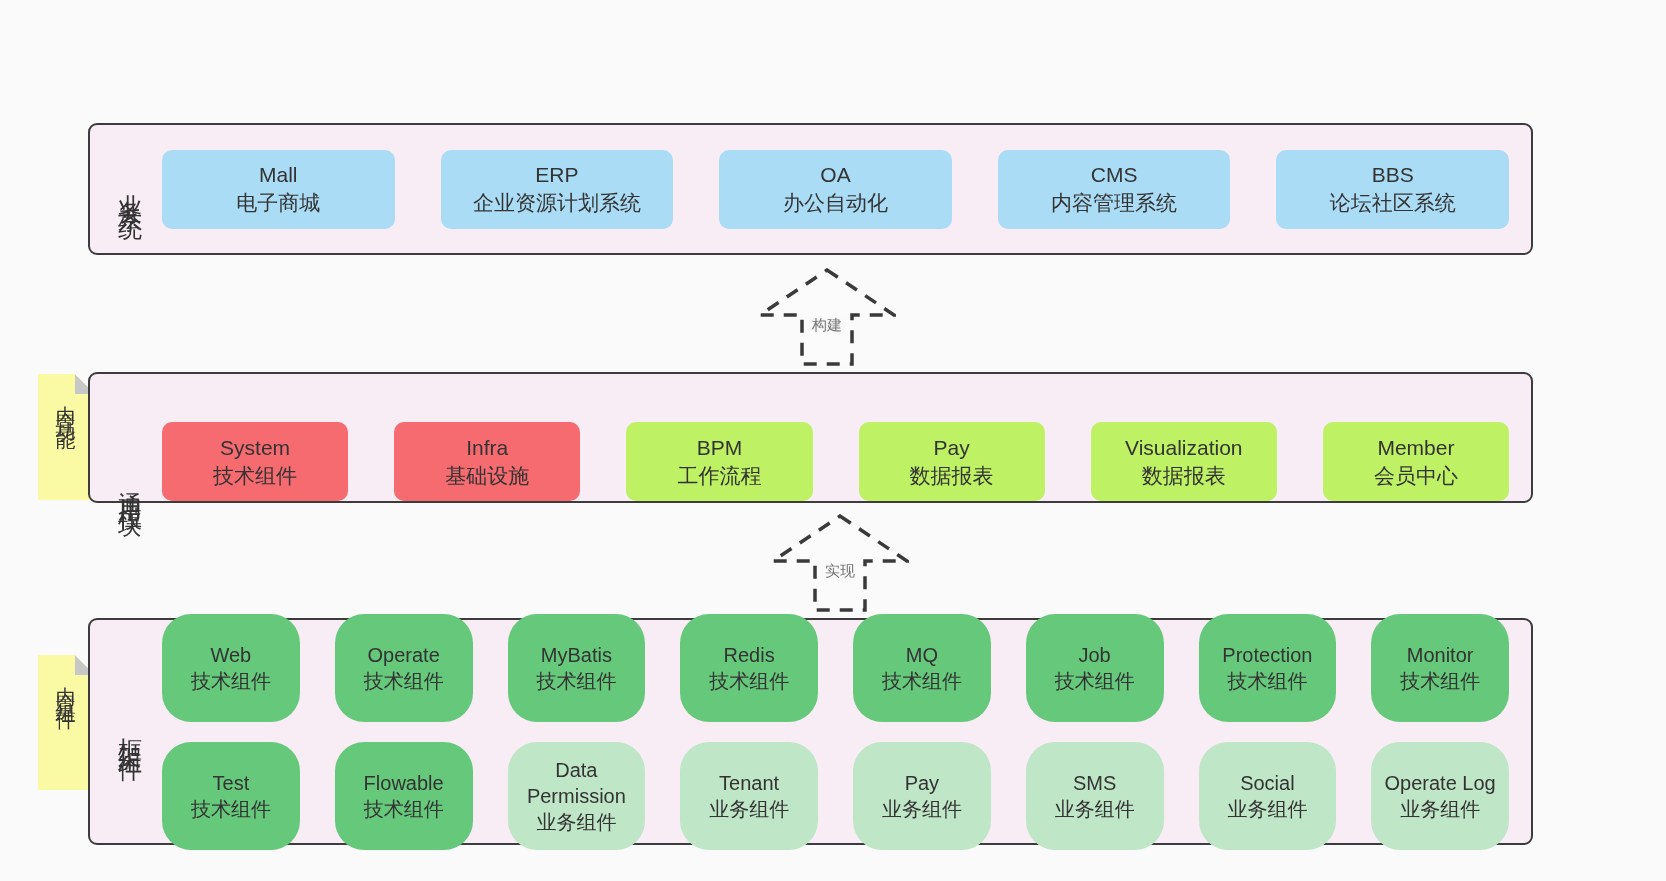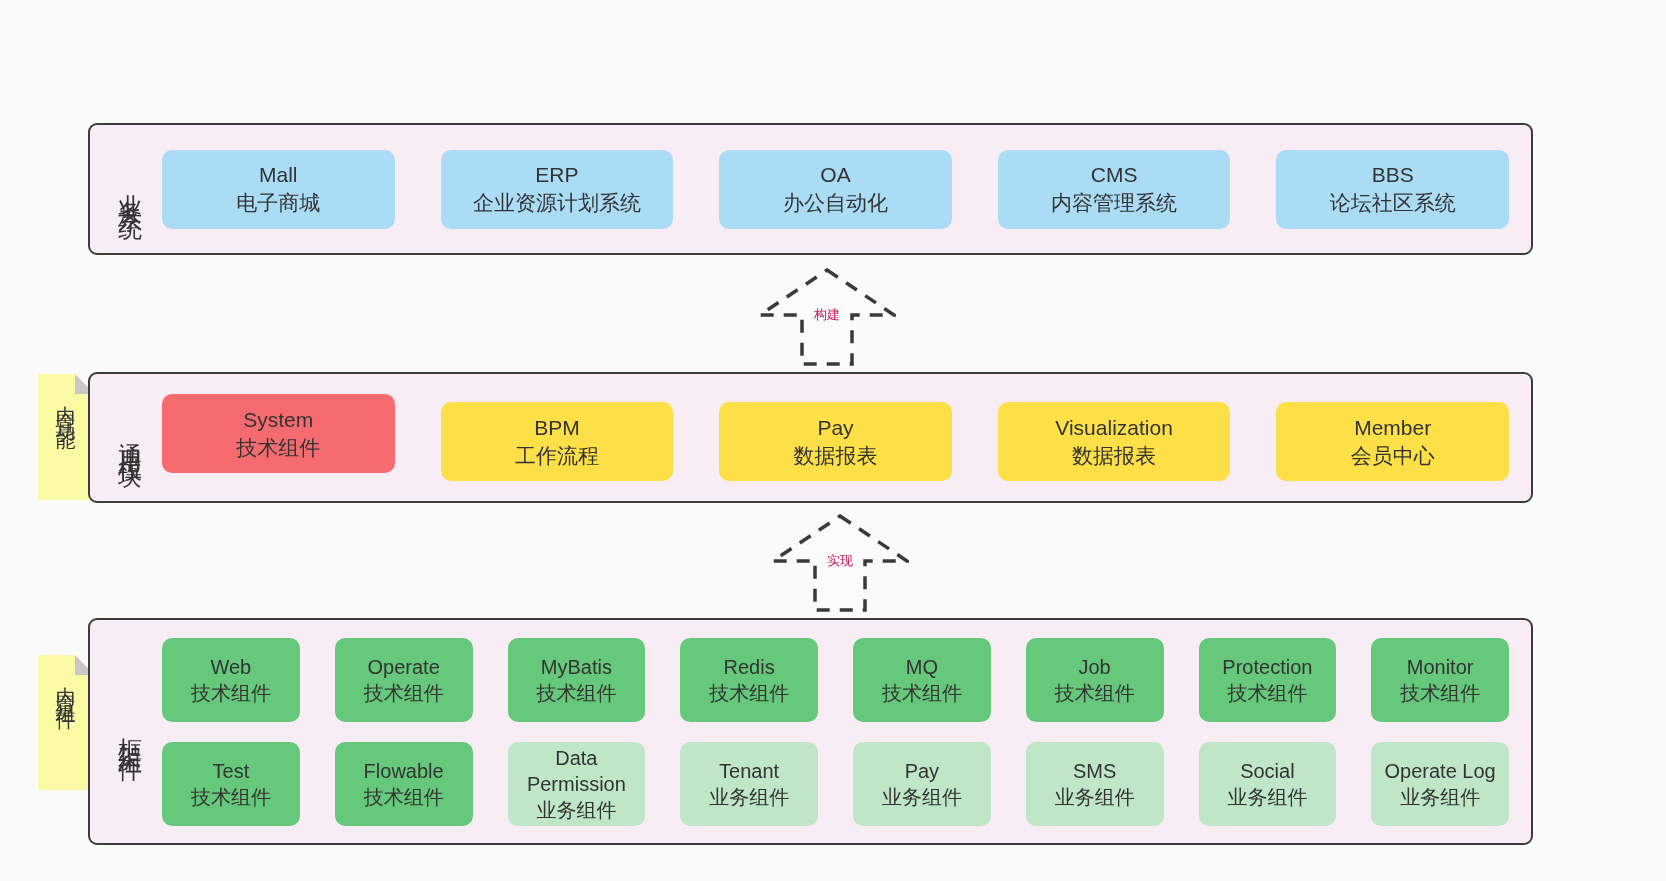--- a/index.html
+++ b/index.html
@@ -7,59 +7,59 @@
     position:relative;width:1666px;height:881px;background:#fafafa;
     font-family:"Liberation Sans","DejaVu Sans",sans-serif;color:#333;overflow:hidden;
   }
   
   .panel{
     position:absolute;left:88px;width:1445px;box-sizing:border-box;
     background:#f8edf5;border:2px solid #3c3c3c;border-radius:9px;
     display:flex;align-items:center;z-index:2;padding-left:12px;
   }
   .panel-business{top:123px;height:132px;}
-  .panel-modules{top:372px;height:131px;}
+  .panel-modules{top:372px;height:131px;align-items:flex-end;}
   .panel-framework{top:618px;height:227px;}
   .v-label{
     writing-mode:vertical-rl;text-orientation:upright;
     font-size:24px;letter-spacing:7px;color:#333;margin-left:12px;flex:0 0 auto;
   }
   .boxes{flex:1;display:flex;gap:46px;padding:0 22px 0 16px;align-items:stretch;}
   .fw-rows{flex:1;display:flex;flex-direction:column;gap:20px;padding:0 22px 0 16px;}
   .fw-rows .boxes{flex:none;padding:0;gap:35px;}
   .box{
     flex:1;border-radius:10px;display:flex;flex-direction:column;
     justify-content:center;align-items:center;text-align:center;
     font-size:21px;line-height:28px;height:79px;
   }
-  .fw-rows .box{height:84px;font-size:20px;line-height:26px;}
+  .fw-rows .box{height:108px;font-size:20px;line-height:26px;border-radius:29px;}
   .blue{background:#abdcf6;}
   .red{background:#f66b70;}
-  .pink{background:#fde047;margin-top:8px;}
+  .pink{background:#bef264;}
   .green{background:#65c87a;}
   .green-light{background:#bfe6c7;}
   
   .note{
     position:absolute;left:38px;width:57px;background:#fbfaa4;z-index:1;
     clip-path:polygon(0 0,calc(100% - 20px) 0,100% 20px,100% 100%,0 100%);
     display:flex;justify-content:center;box-sizing:border-box;padding-top:16px;
   }
   .note1{top:374px;height:126px;}
   .note2{top:655px;height:135px;}
   .fold{position:absolute;top:0;right:0;width:20px;height:20px;background:#c7c7c7;
     clip-path:polygon(0 0,100% 100%,0 100%);}
   .note-text{writing-mode:vertical-rl;text-orientation:upright;font-size:20px;letter-spacing:8px;color:#333;}
   
   .arrow{position:absolute;width:138px;height:98px;z-index:3;}
   .arrow svg{position:absolute;left:0;top:0;}
   .arrow-build{left:758px;top:268px;}
   .arrow-implement{left:771px;top:514px;}
   .arrow-label{
-    position:absolute;left:50%;top:38px;transform:translateX(-50%);
-    background:#fafafa;padding:0 4px;font-size:13px;color:#be185d;white-space:nowrap;
+    position:absolute;left:50%;top:48px;transform:translateX(-50%);
+    background:#fafafa;padding:0 4px;font-size:15px;color:#737373;white-space:nowrap;
   }
 </style>
 </head>
 <body>
 
 <div class="page">
 
   <div class="panel panel-business">
     <div class="v-label">业务系统</div>
     <div class="boxes">
@@ -98,20 +98,24 @@
     <div class="note-text">内置功能</div>
   </div>
 
   <div class="panel panel-modules">
     <div class="v-label">通用模块</div>
     <div class="boxes">
       <div class="box red">
         <span>System</span>
         <span>技术组件</span>
       </div>
+      <div class="box red">
+        <span>Infra</span>
+        <span>基础设施</span>
+      </div>
       <div class="box pink">
         <span>BPM</span>
         <span>工作流程</span>
       </div>
       <div class="box pink">
         <span>Pay</span>
         <span>数据报表</span>
       </div>
       <div class="box pink">
         <span>Visualization</span>

